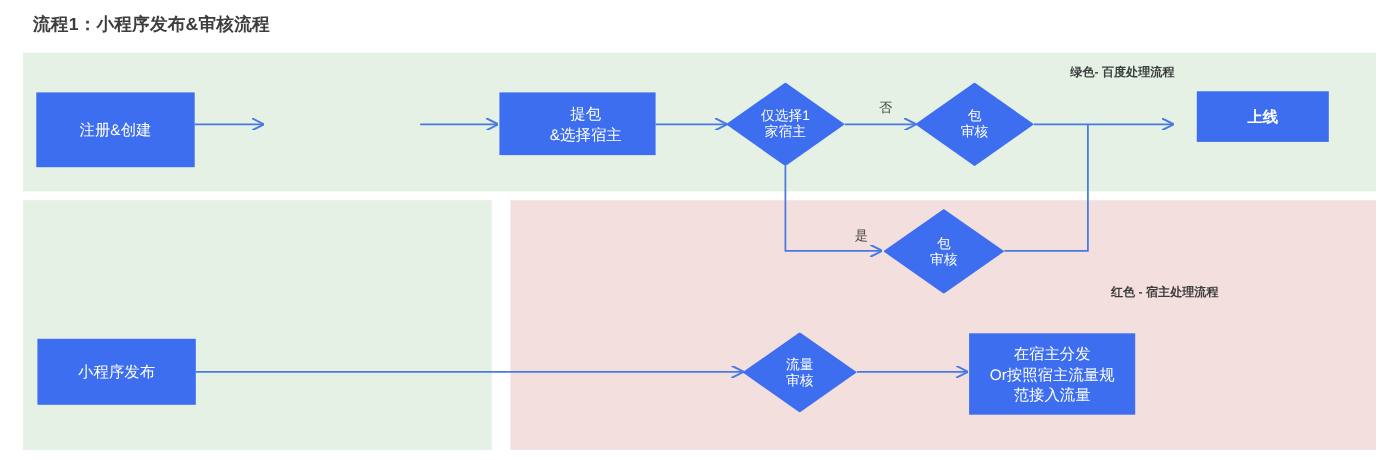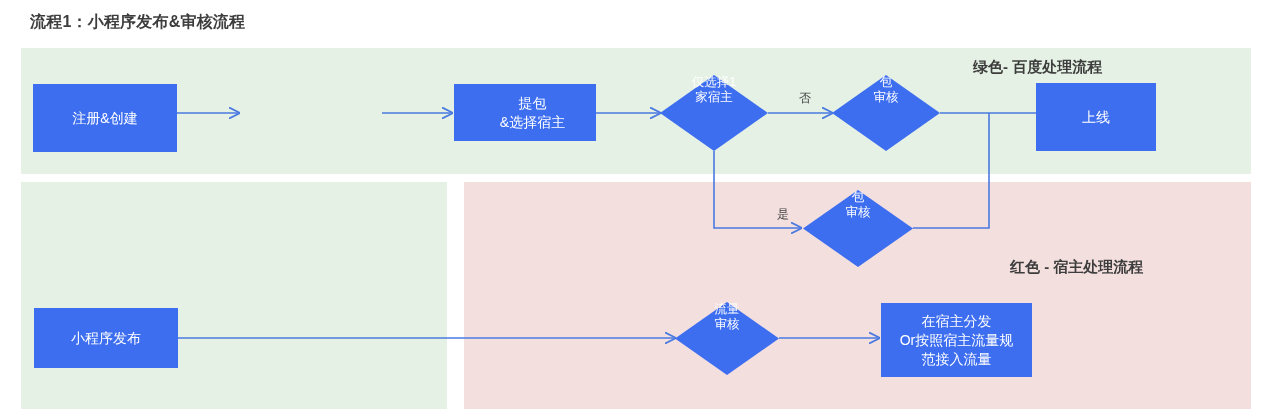--- a/index.html
+++ b/index.html
@@ -28,21 +28,21 @@
     position: absolute;
     font-weight: bold;
     font-size: 16px;
     color: #3d3d3d;
     letter-spacing: .2px;
     white-space: nowrap;
   }
   .legend-label {
     position: absolute;
     font-weight: bold;
-    font-size: 15px;
+    font-size: 11px;
     color: #3d3d3d;
     white-space: nowrap;
   }
 
   .node-box {
     position: absolute;
     background: #3d6ef0;
     color: #ffffff;
     display: flex;
     align-items: center;
@@ -51,21 +51,21 @@
     font-size: 14px;
     line-height: 19px;
     box-sizing: border-box;
     padding: 2px 4px;
     white-space: pre-line;
   }
 
   .node-diamond {
     position: absolute;
     display: flex;
-    align-items: flex-start;
+    align-items: center;
     justify-content: center;
   }
   .node-diamond .dshape {
     position: absolute;
     inset: 0;
     background: #3d6ef0;
     clip-path: polygon(50% 0%, 100% 50%, 50% 100%, 0% 50%);
   }
   .node-diamond .dtext {
     position: relative;
@@ -153,21 +153,21 @@
     <span class="dtext">仅选择1
 家宿主</span>
   </div>
 
   <div class="node-diamond" style="left:832px; top:75px; width:108px; height:76px;">
     <span class="dshape"></span>
     <span class="dtext">包
 审核</span>
   </div>
 
-  <div class="node-box" style="left:1036px; top:83px; width:120px; height:68px;">上线</div>
+  <div class="node-box" style="left:1088px; top:83px; width:120px; height:46px;font-weight:bold;">上线</div>
 
   <div class="node-diamond" style="left:803px; top:190px; width:110px; height:77px;">
     <span class="dshape"></span>
     <span class="dtext">包
 审核</span>
   </div>
 
   <div class="node-box" style="left:34px; top:308px; width:144px; height:60px;">小程序发布</div>
 
   <div class="node-diamond" style="left:675px; top:302px; width:104px; height:73px;">

